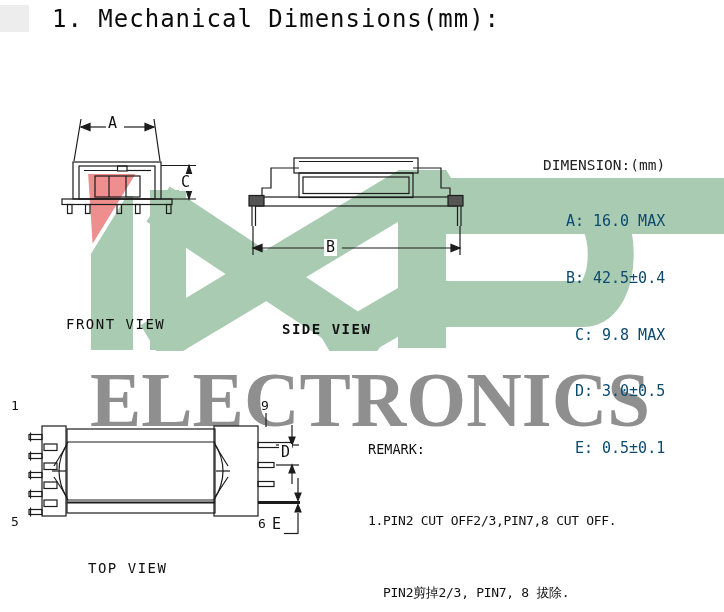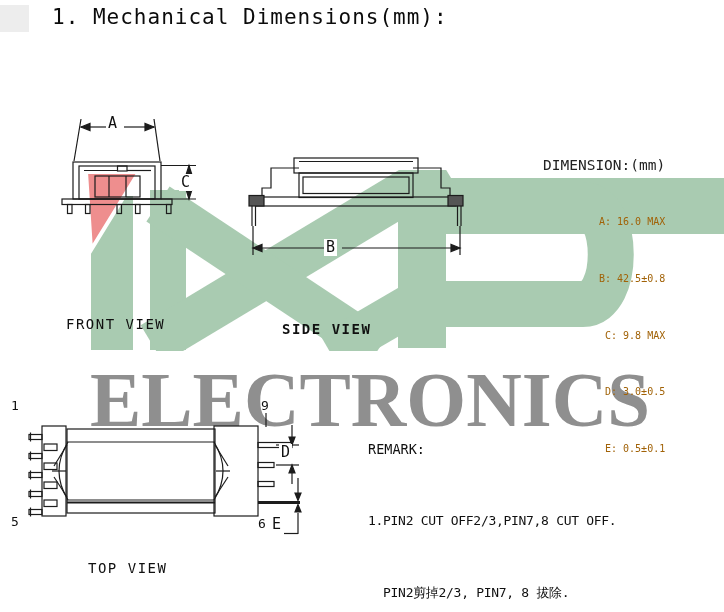--- a/index.html
+++ b/index.html
@@ -1,25 +1,25 @@
 <!DOCTYPE html>
 <html><head>
 <meta charset="utf-8">
 <style>
   html,body{margin:0;padding:0;background:#fff;}
   #canvas{position:relative;width:724px;height:612px;background:#fff;overflow:hidden;
           font-family:"DejaVu Sans Mono","Liberation Mono",monospace;}
   .layer{position:absolute;left:0;top:0;}
   .lbl{position:absolute;font-family:"DejaVu Sans Mono","Liberation Mono",monospace;
        color:#161616;white-space:pre;line-height:1.1;}
-  .title{left:52px;top:6px;font-size:21px;letter-spacing:1px;color:#0b0b0b;}
+  .title{left:52px;top:6px;font-size:24px;letter-spacing:1px;color:#0b0b0b;}
   .corner-shade{position:absolute;left:0;top:5px;width:29px;height:27px;background:#ededed;}
   .dim-block{left:543px;top:119px;text-align:right;}
   .dim-header{font-size:14.5px;color:#222;line-height:22px;}
-  .dim-row{font-size:10px;color:#a16207;line-height:21.4px;}
+  .dim-row{font-size:15px;color:#0c4a6e;line-height:21.4px;}
   .remark-block{left:368px;top:404px;}
   .remark-header{font-size:13.5px;color:#101010;line-height:21px;}
   .remark-line{font-size:13px;letter-spacing:-0.3px;color:#101010;line-height:20.2px;margin-top:16px;}
   .viewlbl{font-size:14px;letter-spacing:1.5px;color:#101010;text-align:right;}
   .dimletter{font-size:15px;color:#101010;background:#fff;padding:0 2px;}
   .pinnum{font-size:13px;color:#101010;}
 </style>
 </head>
 <body>
 
@@ -153,21 +153,21 @@
       <polygon points="298,504.5 295,512 301,512" fill="#1c1c1c"></polygon>
       <line x1="284" y1="533.5" x2="298" y2="533.5"></line>
     </g>
   </svg>
 
   <div class="lbl title">1. Mechanical Dimensions(mm):</div>
 
   <div class="lbl dim-block">
     <div class="dim-header">DIMENSION:(mm)</div>
     <div class="dim-row">A: 16.0 MAX</div>
-    <div class="dim-row">B: 42.5±0.8</div>
+    <div class="dim-row">B: 42.5±0.4</div>
     <div class="dim-row">C: 9.8 MAX</div>
     <div class="dim-row">D: 3.0±0.5</div>
     <div class="dim-row">E: 0.5±0.1</div>
   </div>
 
   <div class="lbl remark-block">
     <div class="remark-header">REMARK:</div>
     <div class="remark-line">1.PIN2 CUT OFF2/3,PIN7,8 CUT OFF.</div>
     <div class="remark-line">  PIN2剪掉2/3, PIN7, 8 拔除.</div>
     <div class="remark-line">2.Air gap on center leg of core and</div>

